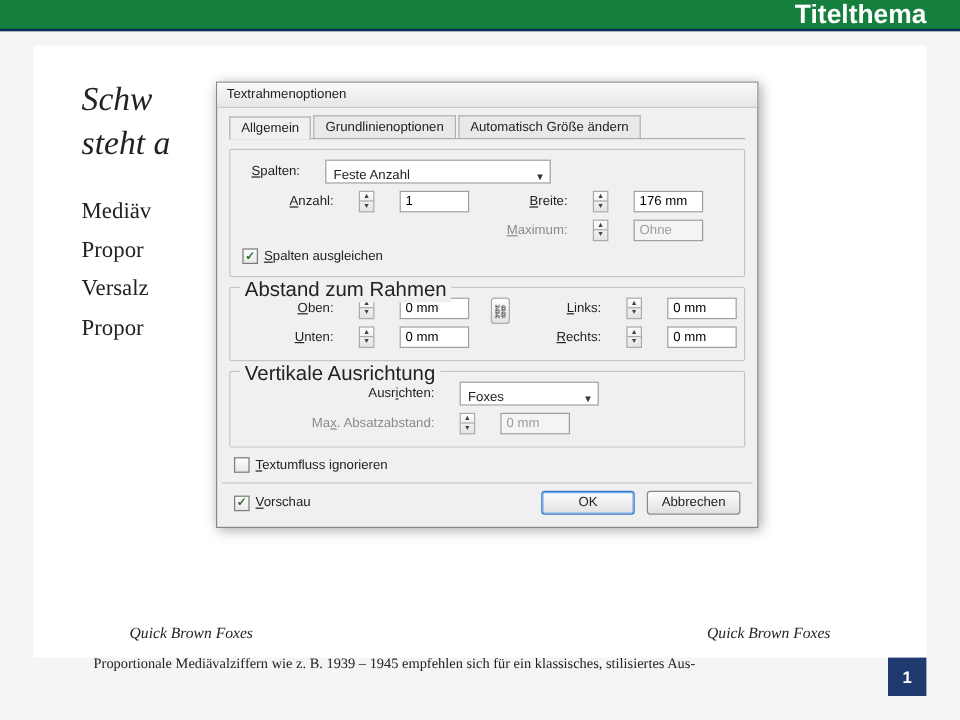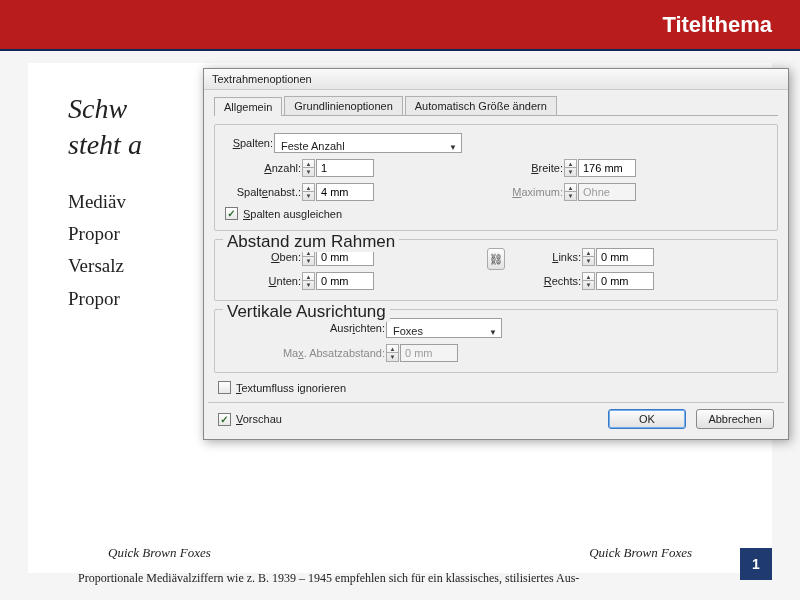--- a/index.html
+++ b/index.html
@@ -1,38 +1,38 @@
 <!DOCTYPE html>
 <html><head>
 <meta charset="utf-8">
 <style>
   * { box-sizing: border-box; margin: 0; padding: 0; }
   body { font-family: "Segoe UI", Tahoma, sans-serif; font-size: 11px; background: #f0f0f0; width: 800px; height: 600px; overflow: hidden; position: relative; }
   
   .page { position: absolute; inset: 0; background: #f5f5f5; }
-  .page-header { background: #b91c1c; color: #fff; height: 51px; display: flex; align-items: center; justify-content: flex-end; padding-right: 28px; border-bottom: 2px solid #0f2a5a; }
+  .page-header { background: #15803d; color: #fff; height: 26px; display: flex; align-items: center; justify-content: flex-end; padding-right: 28px; border-bottom: 2px solid #0f2a5a; }
   .page-header h1 { font-size: 22px; font-weight: bold; font-family: Verdana, sans-serif; }
   .page-content { background: #fff; margin: 12px 28px; padding: 28px 40px; height: 510px; font-family: Georgia, serif; color: #222; position: relative; }
   .doc-title { font-size: 28px; font-style: italic; line-height: 1.3; margin-bottom: 22px; }
   .doc-list { font-size: 19px; line-height: 1.7; }
   .doc-sample { font-style: italic; font-size: 13px; margin-top: 230px; display: flex; justify-content: space-between; padding: 0 40px; }
   .doc-para { font-size: 12px; margin-top: 10px; padding: 0 10px; }
   .page-number { position: absolute; bottom: 20px; right: 28px; width: 32px; height: 32px; background: #1e3a6e; color: #fff; display: flex; align-items: center; justify-content: center; font-weight: bold; font-size: 14px; }
 
-  .dialog { position: absolute; left: 180px; top: 68px; width: 586px; background: #f0f0f0; border: 1px solid #888; box-shadow: 2px 2px 10px rgba(0,0,0,0.35); font-size: 11px; color: #222; margin-left: 23px; }
+  .dialog { position: absolute; left: 180px; top: 68px; width: 452px; background: #f0f0f0; border: 1px solid #888; box-shadow: 2px 2px 10px rgba(0,0,0,0.35); font-size: 11px; color: #222; }
   .dialog-title { background: linear-gradient(#fafafa,#e6e6e6); border-bottom: 1px solid #ccc; padding: 4px 8px; font-size: 11px; }
   .dialog-body { padding: 6px 10px 10px; }
   
   .tabs { display: flex; border-bottom: 1px solid #b0b0b0; margin-bottom: 8px; }
   .tab { border: 1px solid #b0b0b0; border-bottom: none; padding: 3px 9px; background: #e9e9e9; margin-right: 2px; cursor: pointer; }
   .tab.active { background: #f0f0f0; position: relative; top: 1px; }
 
   .group { border: 1px solid #c5c5c5; border-radius: 2px; padding: 8px 10px 10px; margin-bottom: 8px; position: relative; }
   .group-title { position: absolute; top: -8px; left: 8px; background: #f0f0f0; padding: 0 4px; font-size: 17px; }
-  .row { display: flex; align-items: center; margin-bottom: 6px; gap: 1px; }
+  .row { display: flex; align-items: center; margin-bottom: 6px; gap: 21px; }
   .row:last-child { margin-bottom: 0; }
   .label { text-align: right; min-width: 76px; }
   .label.wide { min-width: 120px; }
   .u { text-decoration: underline; }
   .spinner { display: inline-flex; flex-direction: column; border: 1px solid #aaa; background: linear-gradient(#fdfdfd,#e4e4e4); }
   .spinner span { width: 11px; height: 8px; display: flex; align-items: center; justify-content: center; font-size: 6px; line-height: 1; cursor: pointer; color: #444; }
   .spinner span:first-child { border-bottom: 1px solid #aaa; }
   .input { border: 1px solid #9e9e9e; background: #fff; padding: 2px 4px; height: 18px; width: 58px; font-size: 11px; }
   .input.disabled { background: #f4f4f4; color: #9c9c9c; }
   .labelcol .label { min-width: 58px; }
@@ -98,28 +98,20 @@
       <div class="two-col">
         <div class="col">
           <div class="row">
             <span class="label"><span class="u">A</span>nzahl:</span>
             <span class="spinner">
                 <span>▲</span>
                 <span>▼</span>
               </span>
             <input class="input" value="1" style="">
           </div>
-          <div class="row">
-            <span class="label">Spalt<span class="u">e</span>nabst.:</span>
-            <span class="spinner">
-                <span>▲</span>
-                <span>▼</span>
-              </span>
-            <input class="input" value="4 mm" style="">
-          </div>
         </div>
         <div class="col labelcol">
           <div class="row">
             <span class="label"><span class="u">B</span>reite:</span>
             <span class="spinner">
                 <span>▲</span>
                 <span>▼</span>
               </span>
             <input class="input" value="176 mm" style="">
           </div>

